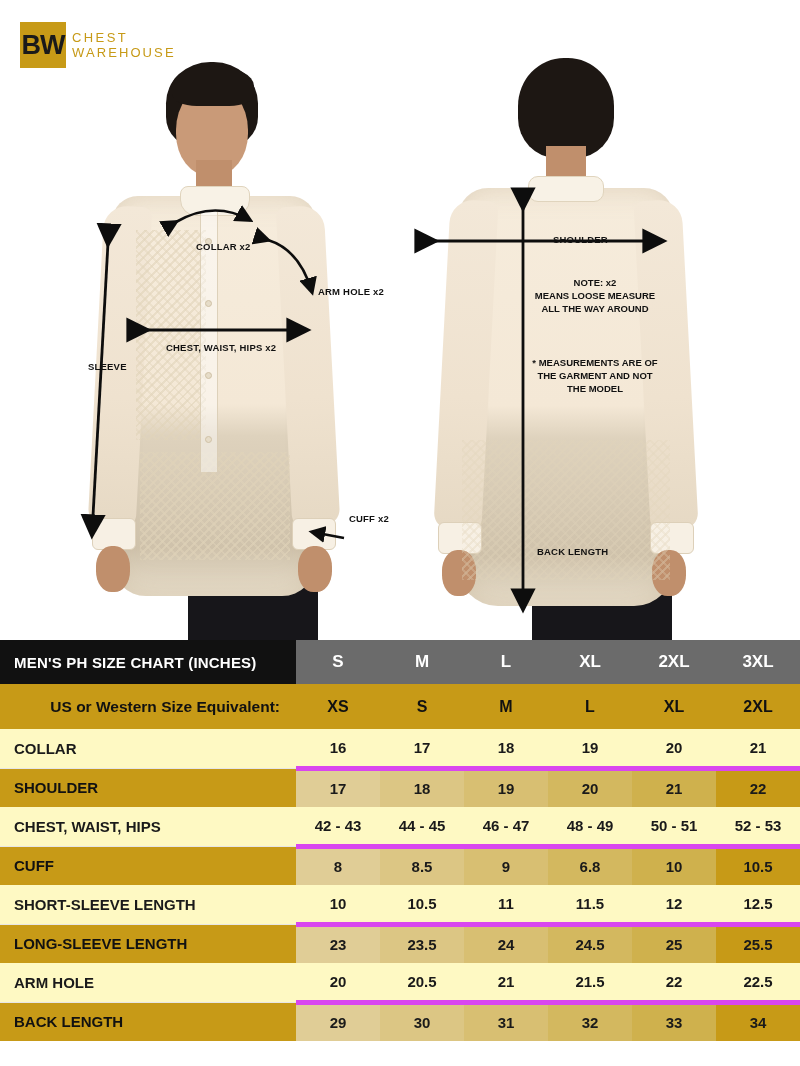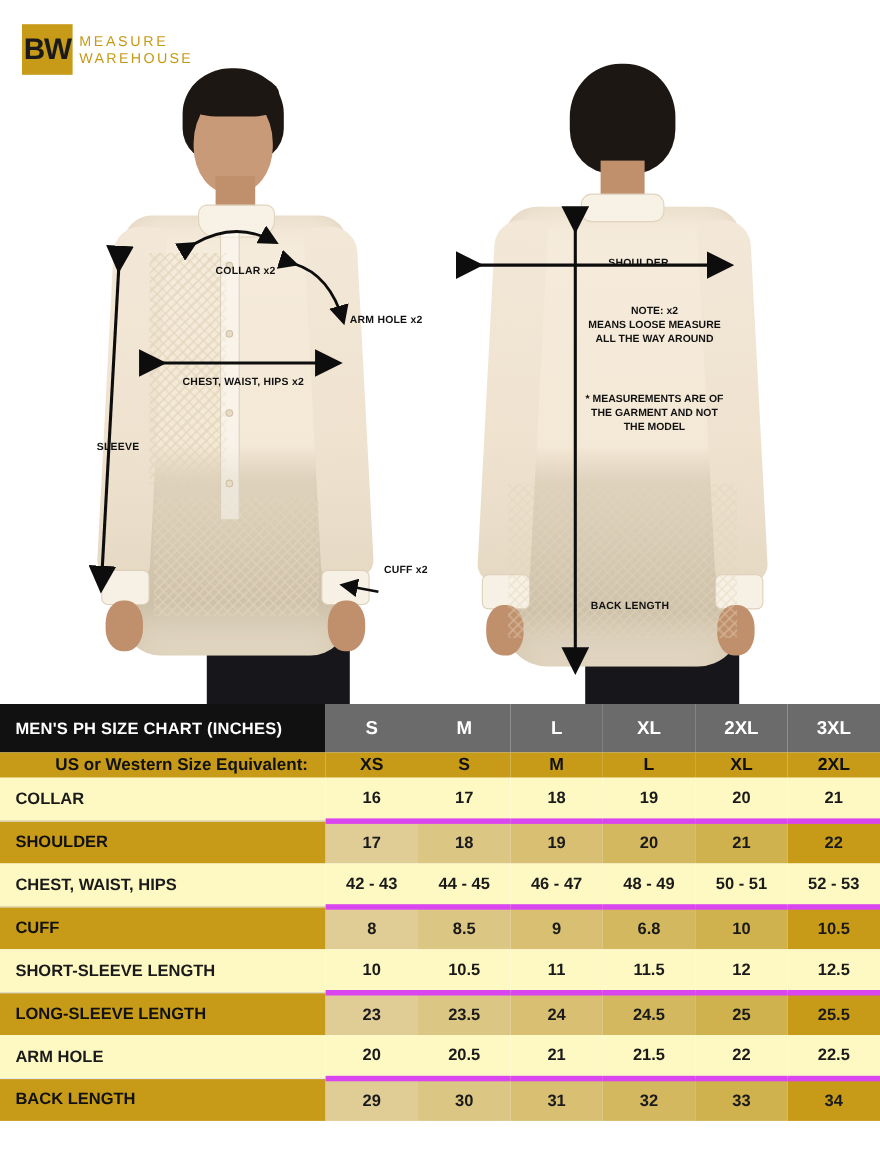--- a/index.html
+++ b/index.html
@@ -201,21 +201,21 @@
     letter-spacing: .2px;
   }
   thead tr.hdr td.size {
     background: #6b6b6b;
     color: #ffffff;
     font-size: 17px;
   }
   tr.eqv td {
     background: #c79a17;
     color: #111;
-    height: 23px;
+    height: 45px;
     font-size: 16px;
   }
   tr.eqv td.lbl {
     text-align: right;
     padding-right: 16px;
     font-size: 15.5px;
   }
   tr.row td.lbl {
     text-align: left;
     padding-left: 14px;
@@ -233,21 +233,21 @@
   tr.row.plain td.val { border-bottom: 5px solid #d946ef; }
 </style>
 </head>
 <body>
 
 <div class="page">
 
   <div class="logo">
     <div class="logo-mark">BW</div>
     <div class="logo-text">
-      <div class="l1">MEASURE</div>
+      <div class="l1">CHEST</div>
       <div class="l2">WAREHOUSE</div>
     </div>
   </div>
 
   <div class="photos">
 
     <div class="figure left">
       <div class="legs" style="left:188px;transform:none;width:130px;height:60px;"></div>
 
       <div class="hair" style="left:166px;top:62px;width:92px;height:86px;border-radius:48% 48% 36% 36%;"></div>
@@ -312,21 +312,21 @@
 
       <line x1="434" y1="241" x2="662" y2="241" stroke="#0d0d0d" stroke-width="2.8" marker-start="url(#ah)" marker-end="url(#ah)"></line>
 
       <line x1="523" y1="207" x2="523" y2="608" stroke="#0d0d0d" stroke-width="2.8" marker-start="url(#ah)" marker-end="url(#ah)"></line>
     </svg>
 
     <div class="ann">
       <div class="ann-label" style="left:196px; top:241px;">COLLAR x2</div>
       <div class="ann-label" style="left:318px; top:286px;">ARM HOLE x2</div>
       <div class="ann-label" style="left:166px; top:342px;">CHEST, WAIST, HIPS x2</div>
-      <div class="ann-label" style="left:88px; top:401px;">SLEEVE</div>
+      <div class="ann-label" style="left:88px; top:361px;">SLEEVE</div>
       <div class="ann-label" style="left:349px; top:513px;">CUFF x2</div>
 
       <div class="ann-label" style="left:553px; top:234px;">SHOULDER</div>
       <div class="ann-label" style="left:537px; top:546px;">BACK LENGTH</div>
 
       <div class="ann-note" style="left:500px; top:276px; width:190px;">NOTE: x2
 MEANS LOOSE MEASURE
 ALL THE WAY AROUND</div>
       <div class="ann-note" style="left:500px; top:356px; width:190px;">* MEASUREMENTS ARE OF
 THE GARMENT AND NOT

